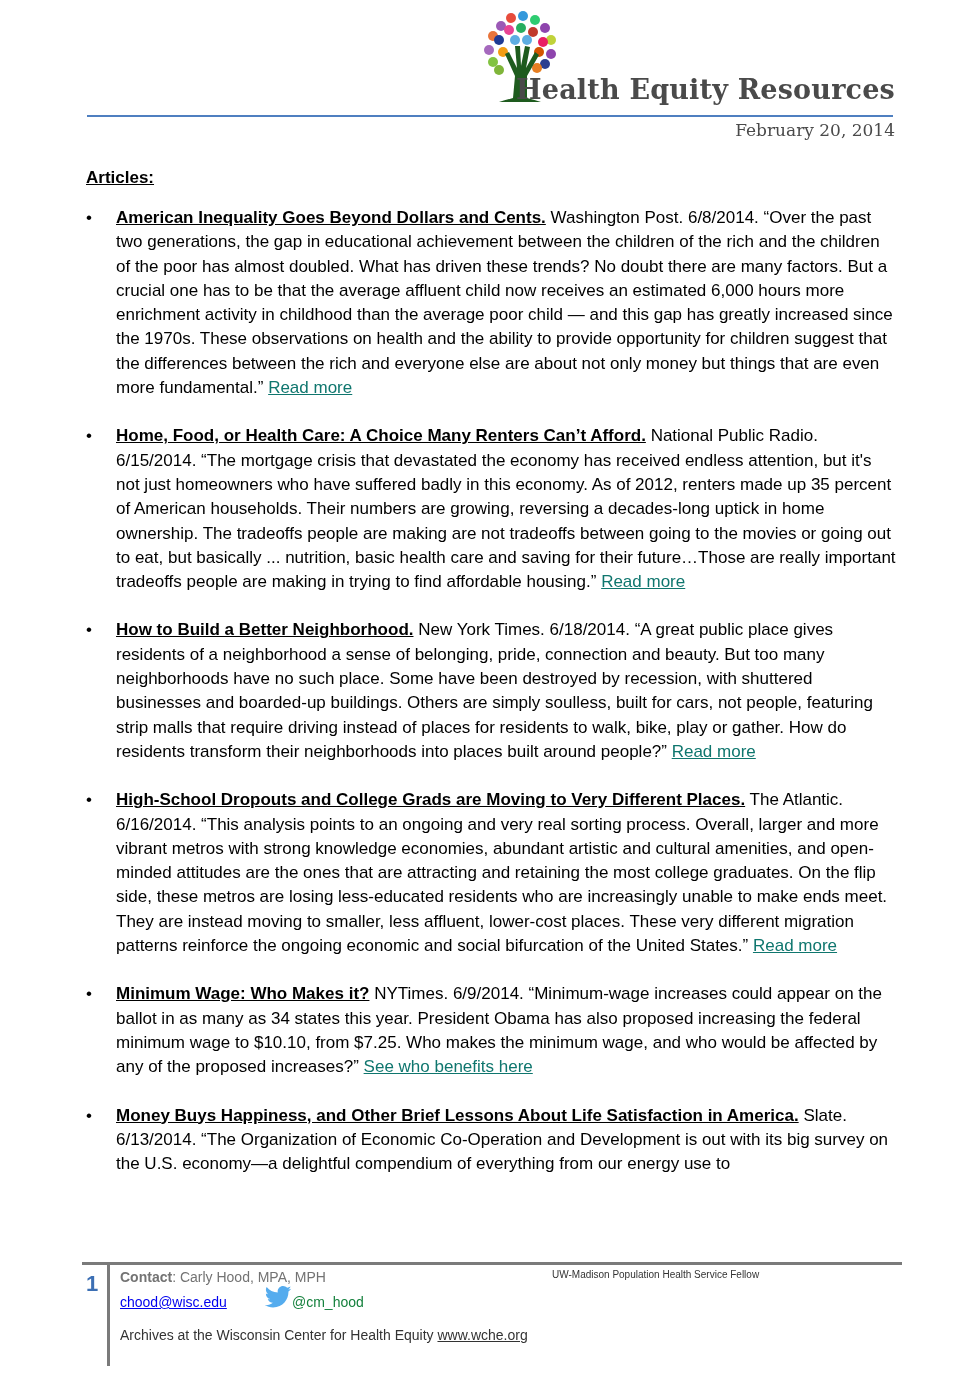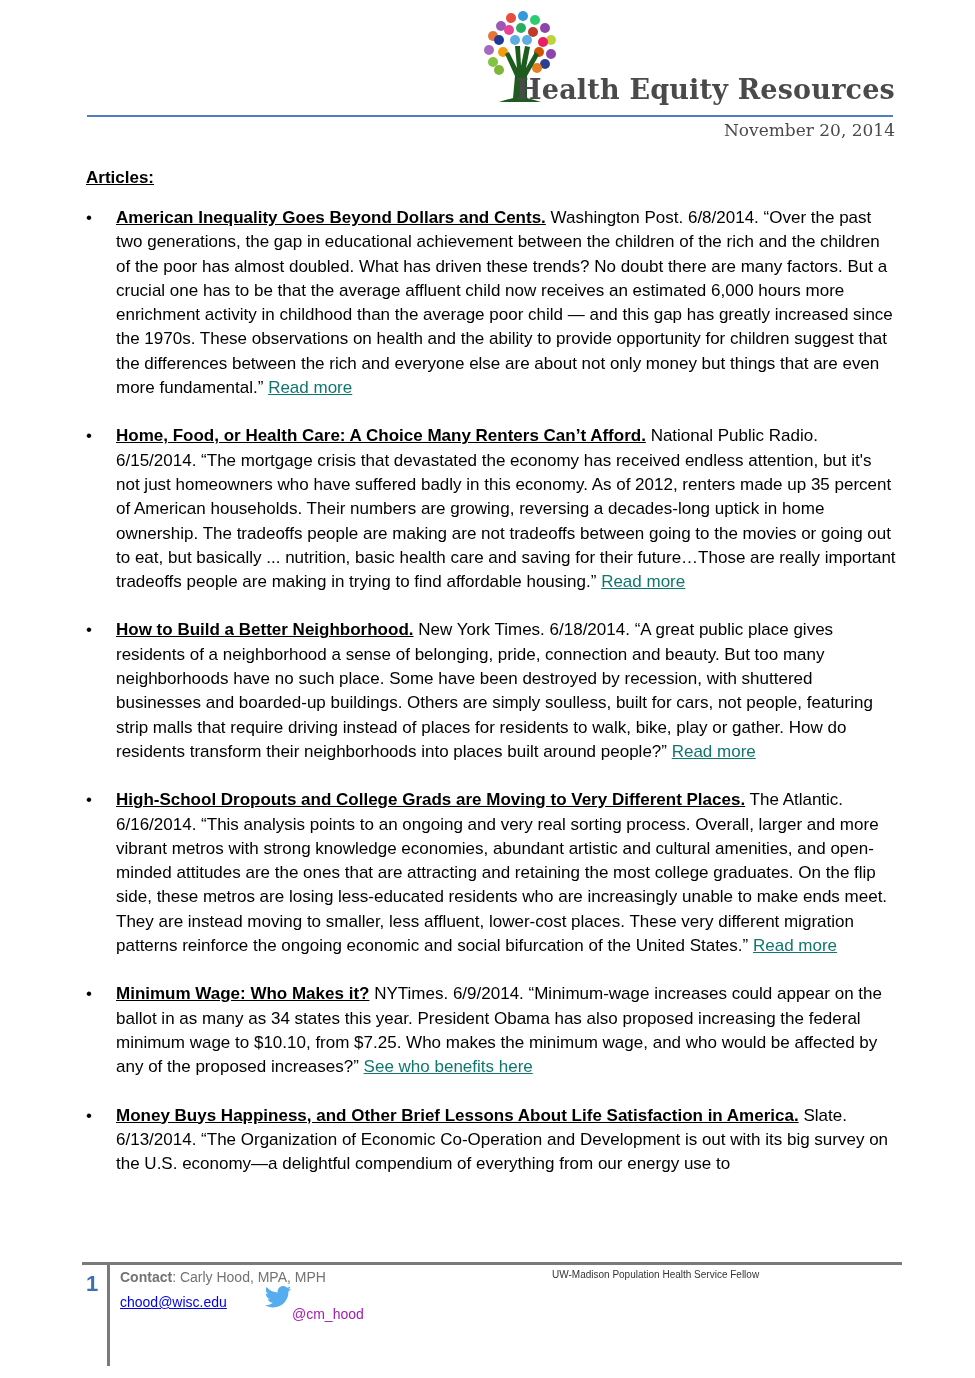--- a/index.html
+++ b/index.html
@@ -21,21 +21,21 @@
 
   .footer { position: absolute; left: 0; top: 1262px; width: 975px; height: 116px; }
   .footer-rule { position: absolute; left: 82px; top: 0; width: 820px; height: 3px; background: #7a7a7a; }
   .footer-vbar { position: absolute; left: 107px; top: 0; width: 3px; height: 104px; background: #7a7a7a; }
   .page-number { position: absolute; left: 86px; top: 9px; font-size: 22px; font-weight: bold; color: #3c6fb4; }
   .contact-line { position: absolute; left: 120px; top: 7px; font-size: 14px; color: #737373; }
   .contact-line b { font-weight: bold; }
   .fellow { position: absolute; left: 552px; top: 7px; font-size: 10px; color: #333; }
   .email { position: absolute; left: 120px; top: 32px; font-size: 14px; color: #0000ee; text-decoration: underline; }
   .twitter-icon { position: absolute; left: 264px; top: 24px; width: 28px; height: 22px; }
-  .twitter-handle { position: absolute; left: 292px; top: 32px; font-size: 14px; color: #a21caf; margin-top: 12px; }
+  .twitter-handle { position: absolute; left: 292px; top: 32px; font-size: 14px; color: #15803d; }
   .archives { position: absolute; left: 120px; top: 65px; font-size: 14px; color: #333; }
   .archives a { color: #333; text-decoration: underline; }
 </style>
 </head>
 <body>
 
 <div class="header">
   <svg class="logo" viewBox="0 0 80 96">
     <g>
       <circle cx="14" cy="30" r="5" fill="#e8743b"></circle>
@@ -58,21 +58,21 @@
       <circle cx="48" cy="34" r="5" fill="#5dade2"></circle>
       <circle cx="60" cy="46" r="5" fill="#d35400"></circle>
       <circle cx="66" cy="58" r="5" fill="#2c3e90"></circle>
       <circle cx="20" cy="64" r="5" fill="#7fb539"></circle>
       <circle cx="58" cy="62" r="5" fill="#e67e22"></circle>
     </g>
     <path d="M34 92 L36 70 L26 48 L30 46 L38 62 L36 40 L41 40 L42 60 L46 40 L51 41 L47 62 L56 46 L60 49 L48 70 L48 92 Q56 94 62 96 L20 96 Q27 94 34 92 Z" fill="#1e5b1e"></path>
   </svg>
   <div class="doc-title">Health Equity Resources</div>
   <div class="header-rule"></div>
-  <div class="doc-date">November 20, 2014</div>
+  <div class="doc-date">February 20, 2014</div>
 </div>
 
 <div class="section-heading">Articles:</div>
 
 <ul class="articles">
   <li class="article">
     <span class="bullet">•</span>
     <span class="title">American Inequality Goes Beyond Dollars and Cents.</span>
     <span>Washington Post.</span>
     <span>6/8/2014.</span>
@@ -126,13 +126,16 @@
   <div class="page-number">1</div>
   <div class="contact-line">
     <b>Contact</b><span>: Carly Hood, MPA, MPH</span>
   </div>
   <div class="fellow">UW-Madison Population Health Service Fellow</div>
   <a href="#" class="email">chood@wisc.edu</a>
   <svg class="twitter-icon" viewBox="0 0 24 20">
     <path d="M24 2.4c-.9.4-1.8.6-2.8.8 1-.6 1.8-1.6 2.2-2.7-1 .6-2 1-3.1 1.2C19.3.7 18 0 16.6 0c-2.7 0-4.9 2.2-4.9 4.9 0 .4 0 .8.1 1.1C7.7 5.8 4.1 3.9 1.7.9c-.4.7-.7 1.6-.7 2.5 0 1.7.9 3.2 2.2 4.1-.8 0-1.6-.2-2.2-.6v.1c0 2.4 1.7 4.4 3.9 4.8-.4.1-.8.2-1.3.2-.3 0-.6 0-.9-.1.6 2 2.4 3.4 4.6 3.4-1.7 1.3-3.8 2.1-6.1 2.1-.4 0-.8 0-1.2-.1 2.2 1.4 4.8 2.2 7.5 2.2 9.1 0 14-7.5 14-14v-.6c1-.7 1.8-1.6 2.5-2.5z" fill="#55acee"></path>
   </svg>
   <div class="twitter-handle">@cm_hood</div>
+  <div class="archives">
+    <span>Archives at the Wisconsin Center for Health Equity </span><a href="#">www.wche.org</a>
+  </div>
 </div>
 
 </body></html>

